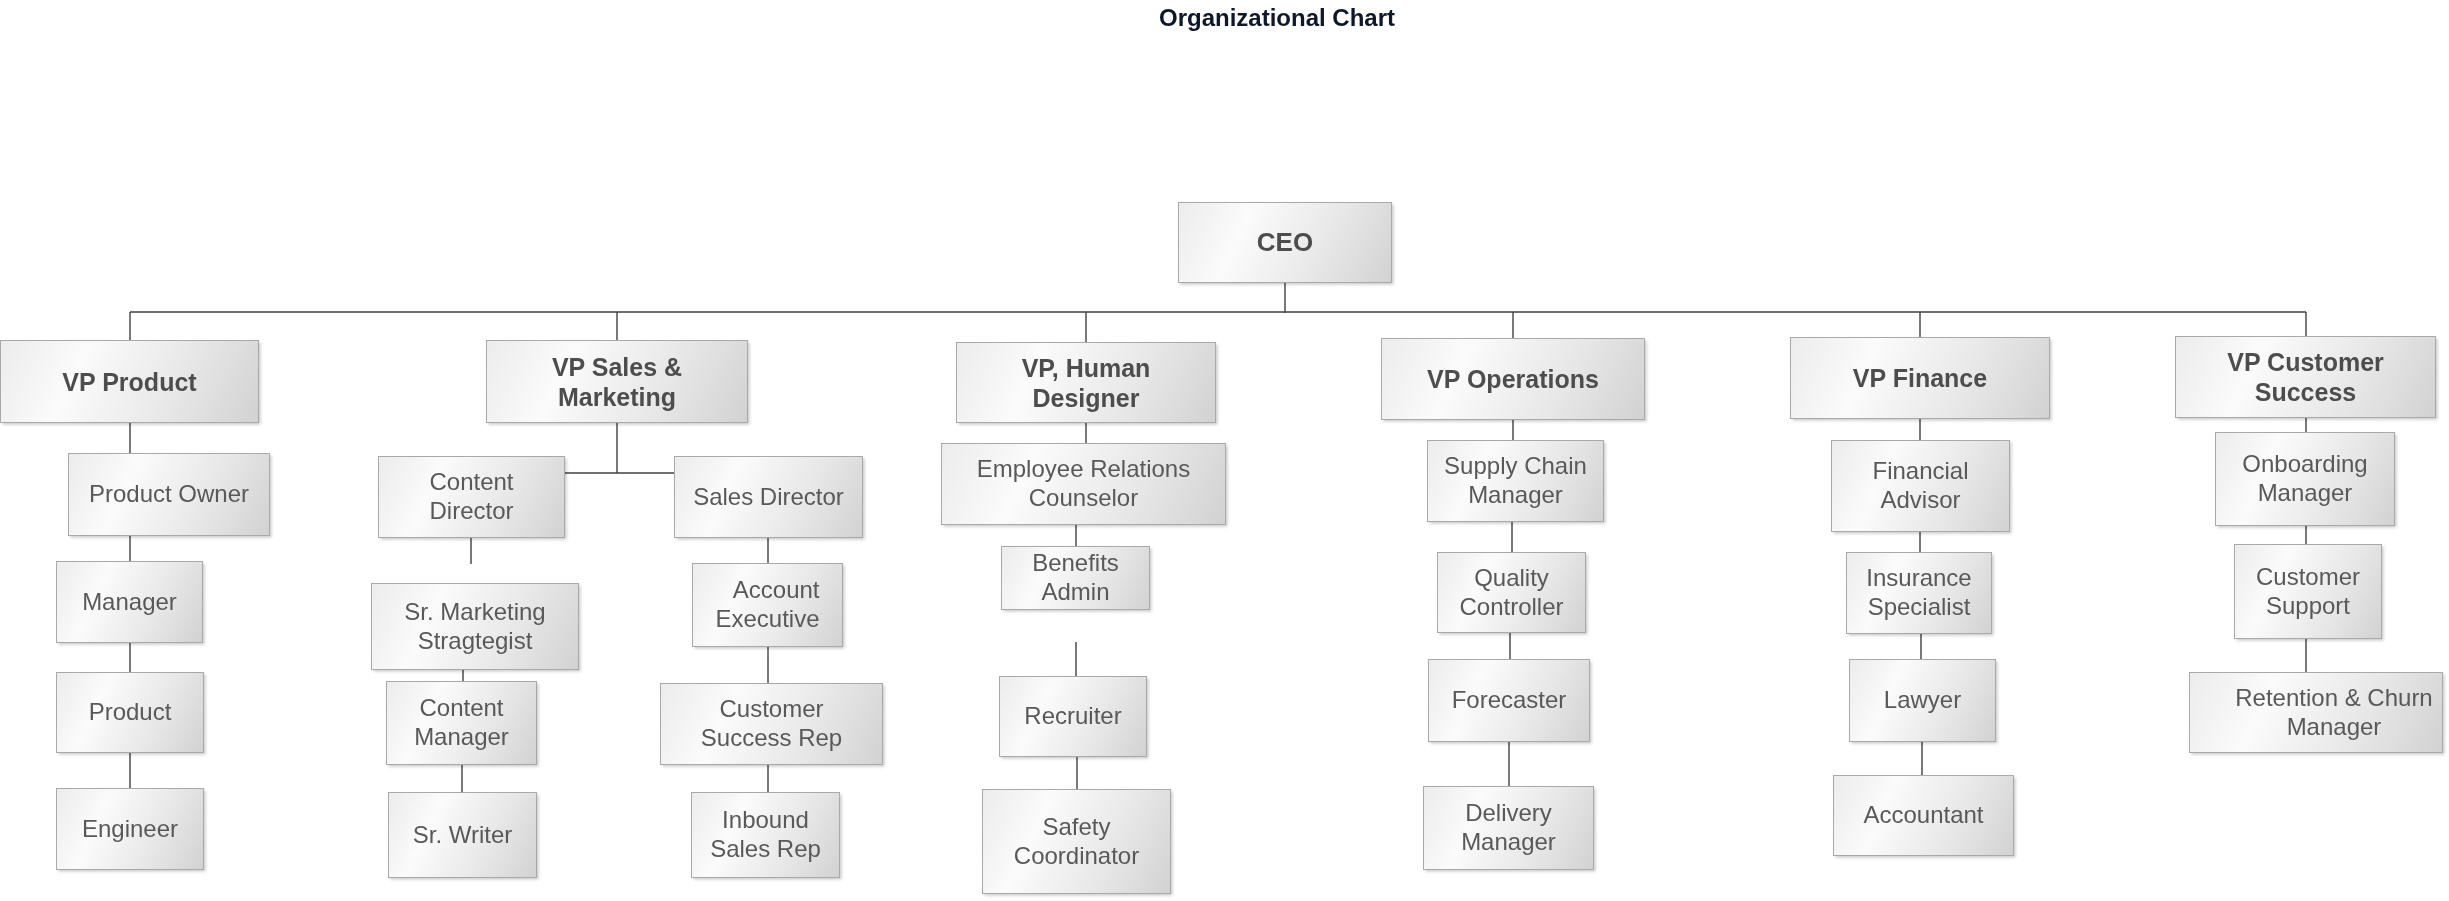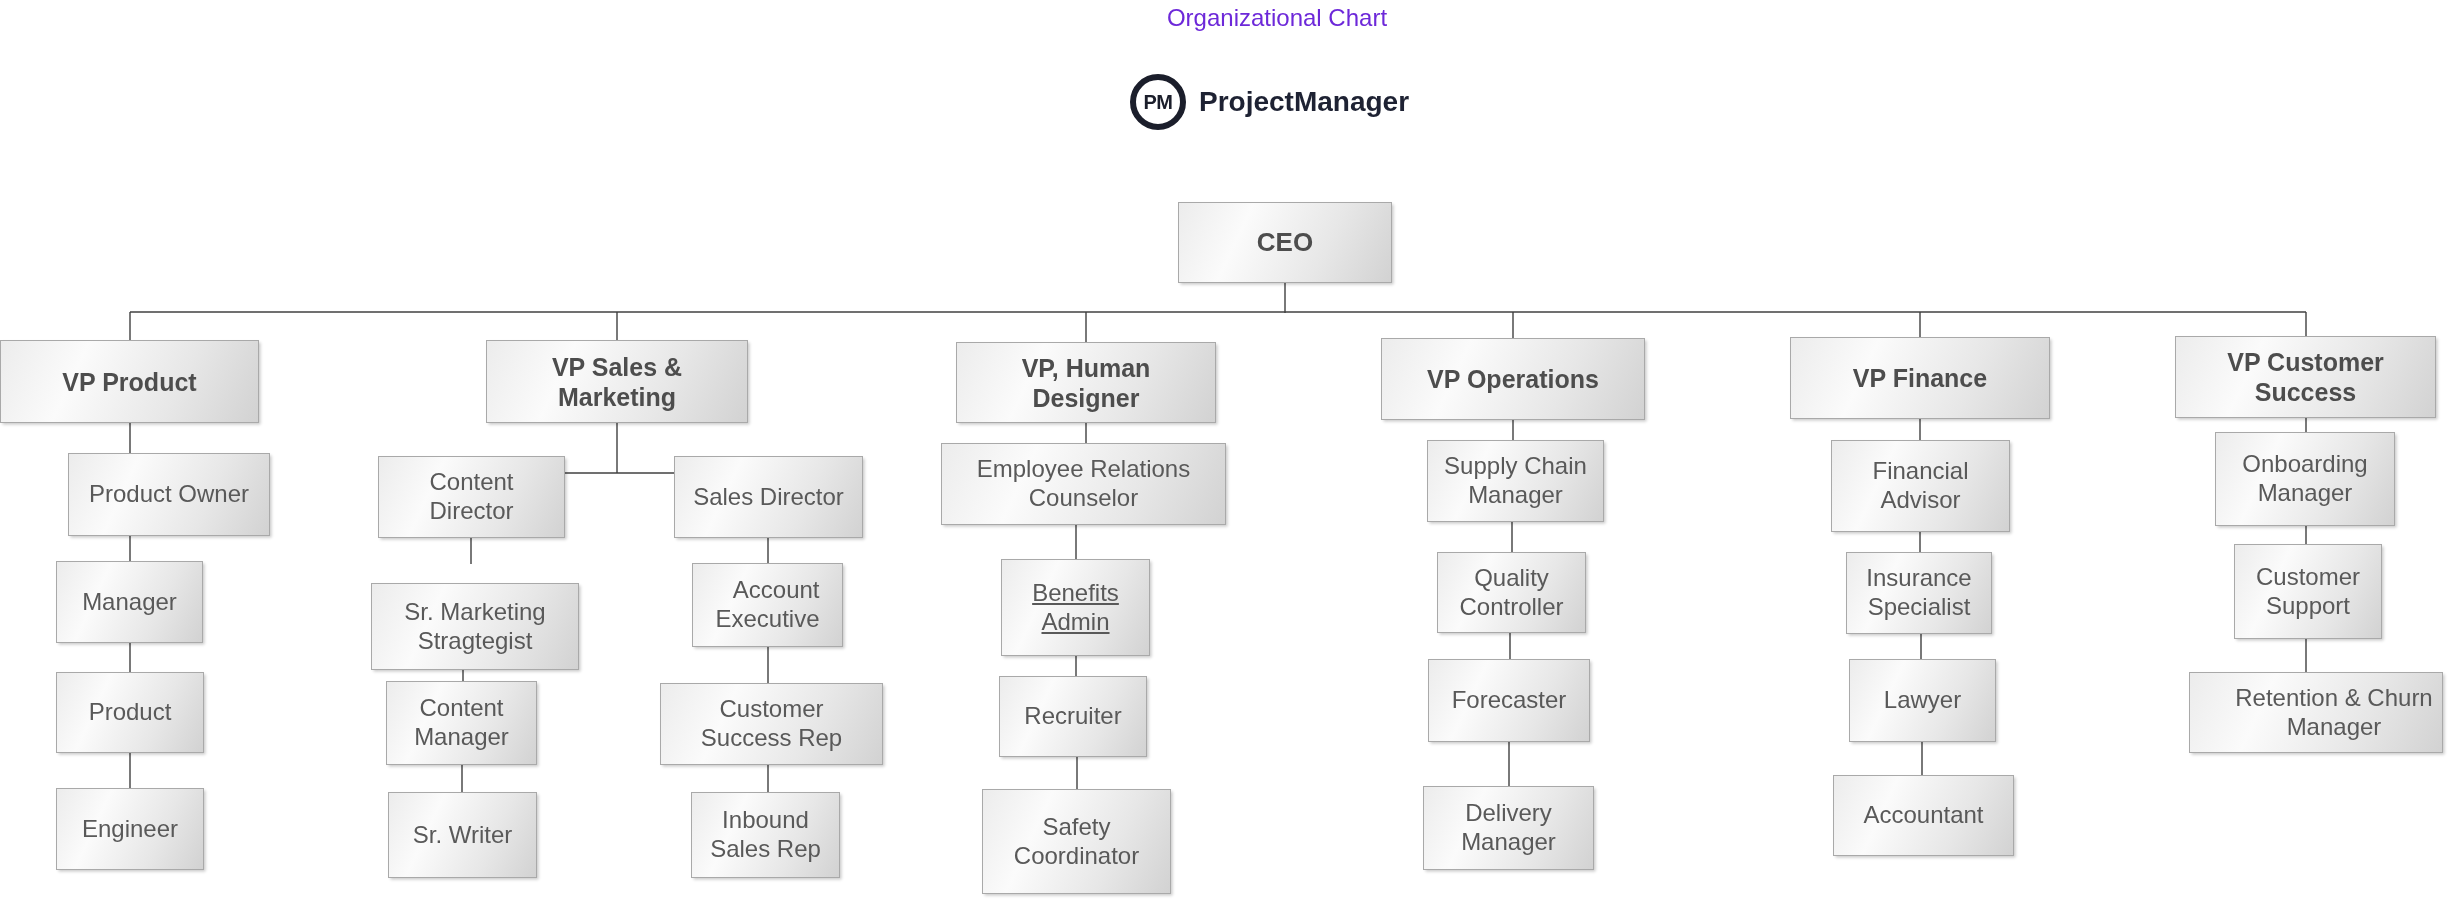--- a/index.html
+++ b/index.html
@@ -14,22 +14,22 @@
     height: 901px;
     background: #ffffff;
     overflow: hidden;
   }
   .title {
     position: absolute;
     top: 4px;
     left: 1277px;
     transform: translateX(-50%);
     font-size: 24px;
-    font-weight: normal;
-    color: #6d28d9;
+    font-weight: bold;
+    color: #0f172a;
     white-space: nowrap;
   }
   .logo {
     position: absolute;
     top: 74px;
     left: 1130px;
     display: flex;
     align-items: center;
   }
   .logo-circle {
@@ -87,26 +87,20 @@
   .node.ceo {
     font-size: 26px;
   }
 </style>
 </head>
 <body>
 
 <div class="canvas">
   <div class="title">Organizational Chart</div>
 
-  <div class="logo">
-    <div class="logo-circle">
-      <span>PM</span>
-    </div>
-    <div class="logo-text">ProjectManager</div>
-  </div>
 
   <svg id="connectors" viewBox="0 0 2449 901">
       <line x1="1285" y1="283" x2="1285" y2="313" stroke="#404040" stroke-width="1.4"></line>
       <line x1="130" y1="312" x2="2306" y2="312" stroke="#404040" stroke-width="1.4"></line>
       <line x1="130" y1="312" x2="130" y2="341" stroke="#404040" stroke-width="1.4"></line>
       <line x1="617" y1="312" x2="617" y2="341" stroke="#404040" stroke-width="1.4"></line>
       <line x1="1086" y1="312" x2="1086" y2="343" stroke="#404040" stroke-width="1.4"></line>
       <line x1="1513" y1="312" x2="1513" y2="339" stroke="#404040" stroke-width="1.4"></line>
       <line x1="1920" y1="312" x2="1920" y2="338" stroke="#404040" stroke-width="1.4"></line>
       <line x1="2306" y1="312" x2="2306" y2="337" stroke="#404040" stroke-width="1.4"></line>
@@ -163,21 +157,21 @@
       <div class="node" style="left: 388px; top: 792px; width: 149px; height: 86px;">Sr. Writer</div>
       <div class="node" style="left: 674px; top: 456px; width: 189px; height: 82px;">Sales Director</div>
       <div class="node" style="left: 692px; top: 563px; width: 151px; height: 84px; text-align: right;">Account
 Executive</div>
       <div class="node" style="left: 660px; top: 683px; width: 223px; height: 82px;">Customer
 Success Rep</div>
       <div class="node" style="left: 691px; top: 792px; width: 149px; height: 86px;">Inbound
 Sales Rep</div>
       <div class="node" style="left: 941px; top: 443px; width: 285px; height: 82px;">Employee Relations
 Counselor</div>
-      <div class="node" style="left: 1001px; top: 559px; width: 149px; height: 97px; text-decoration: underline;">Benefits
+      <div class="node" style="left: 1001px; top: 546px; width: 149px; height: 64px;">Benefits
 Admin</div>
       <div class="node" style="left: 999px; top: 676px; width: 148px; height: 81px;">Recruiter</div>
       <div class="node" style="left: 982px; top: 789px; width: 189px; height: 105px;">Safety
 Coordinator</div>
       <div class="node" style="left: 1427px; top: 440px; width: 177px; height: 82px;">Supply Chain
 Manager</div>
       <div class="node" style="left: 1437px; top: 552px; width: 149px; height: 81px;">Quality
 Controller</div>
       <div class="node" style="left: 1428px; top: 659px; width: 162px; height: 83px;">Forecaster</div>
       <div class="node" style="left: 1423px; top: 786px; width: 171px; height: 84px;">Delivery

